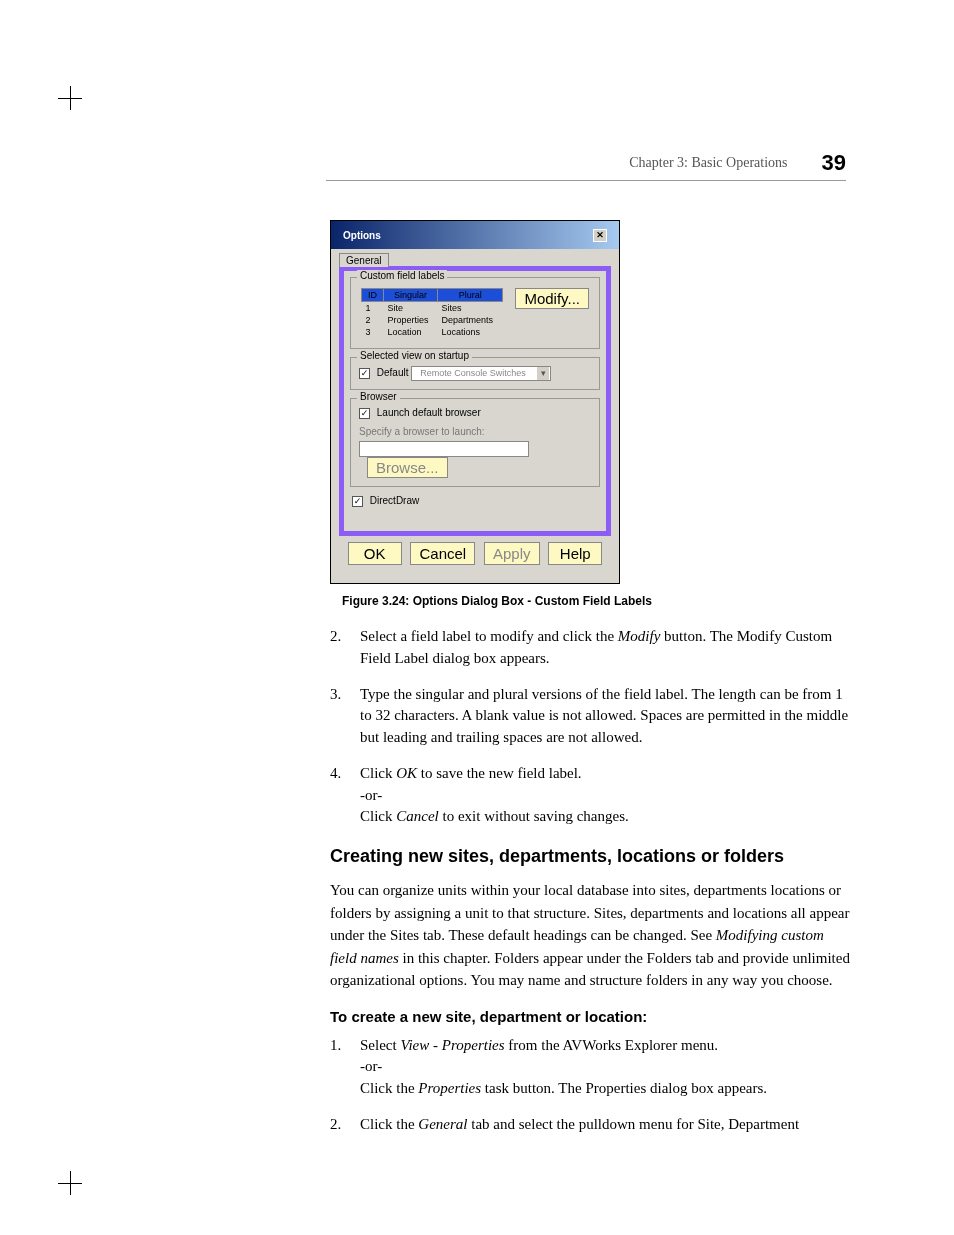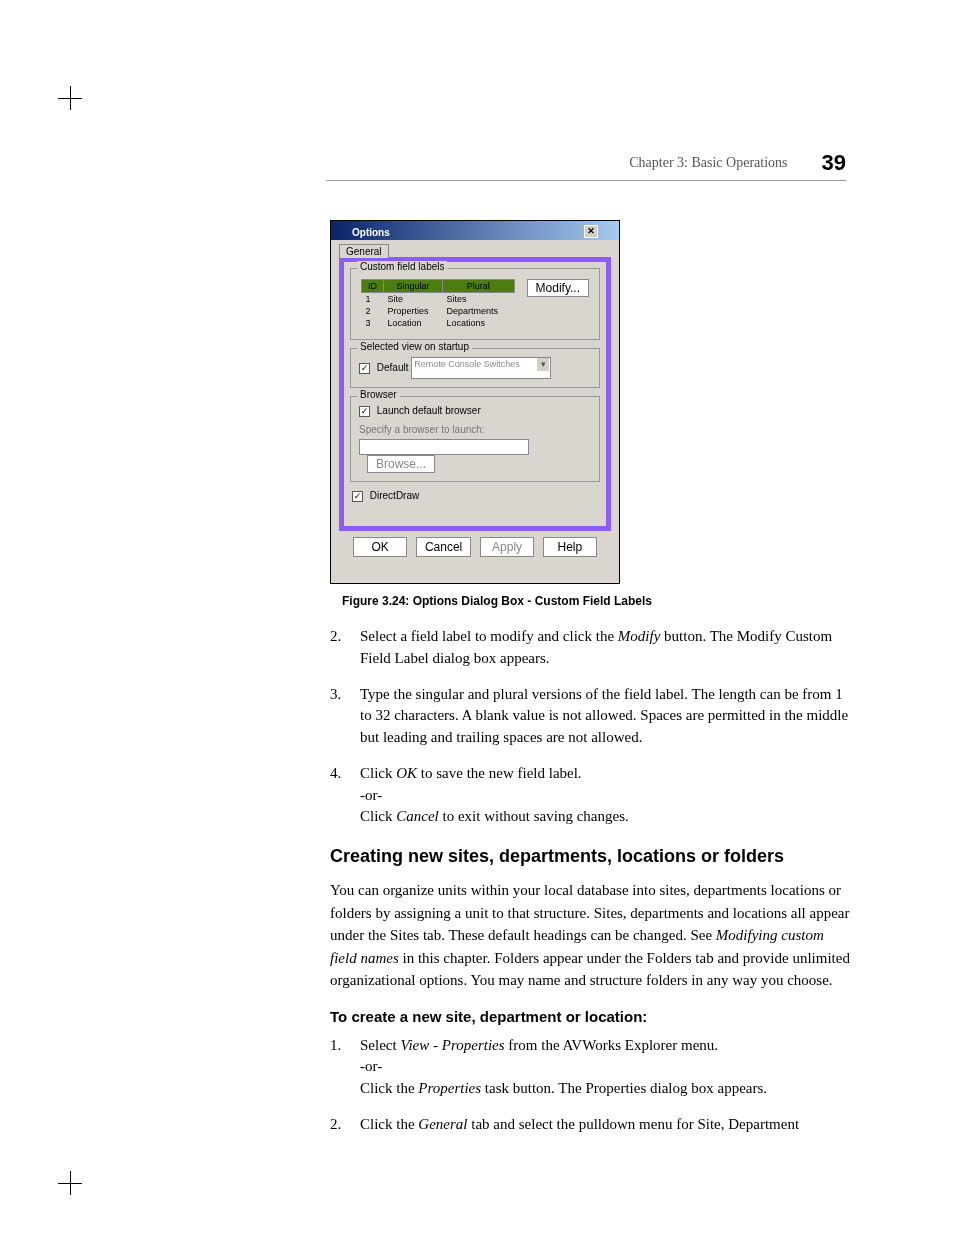--- a/index.html
+++ b/index.html
@@ -10,33 +10,33 @@
   .crop-tl::after { content: ""; position: absolute; top: 0; left: 12px; width: 1px; height: 24px; background: #000; }
   .crop-bl { position: absolute; bottom: 40px; left: 58px; width: 24px; height: 24px; }
   .crop-bl::before { content: ""; position: absolute; top: 12px; left: 0; width: 24px; height: 1px; background: #000; }
   .crop-bl::after { content: ""; position: absolute; top: 0; left: 12px; width: 1px; height: 24px; background: #000; }
   .header { position: absolute; top: 150px; right: 108px; text-align: right; font-family: Georgia, serif; }
   .chapter-title { display: inline; font-size: 14px; color: #555; margin-right: 30px; }
   .page-number { display: inline; font-size: 22px; font-weight: bold; font-family: Arial, Helvetica, sans-serif; color: #000; vertical-align: middle; }
   .header-rule { position: absolute; top: 180px; right: 108px; width: 520px; height: 1px; background: #999; }
   .content { position: absolute; top: 220px; left: 330px; width: 520px; }
   .dialog-img { width: 290px; height: 364px; background: #d8d6cf; border: 1px solid #000; position: relative; font-family: 'MS Sans Serif', Tahoma, Arial, sans-serif; font-size: 10px; color: #000; }
-  .dlg-titlebar { height: 19px; background: linear-gradient(to right, #0a246a, #a6caf0); color: #fff; font-weight: bold; padding: 2px 21px; font-size: 10px; display: flex; align-items: flex-end; justify-content: space-between; }
+  .dlg-titlebar { height: 28px; background: linear-gradient(to right, #0a246a, #a6caf0); color: #fff; font-weight: bold; padding: 2px 12px; font-size: 10px; display: flex; align-items: center; justify-content: space-between; }
   .dlg-close { width: 14px; height: 13px; background: #d4d0c8; border: 1px solid #fff; color: #000; font-size: 9px; text-align: center; line-height: 10px; font-family: Arial; }
   .dlg-body { padding: 4px 8px 8px 8px; }
   .dlg-tab { display: inline-block; border: 1px solid #888; border-bottom: none; padding: 1px 6px; background: #d8d6cf; font-size: 10px; }
   .dlg-tab-area { border: 5px solid #8b5cf6; background: #d8d6cf; padding: 6px; margin-top: -1px; }
   .group { border: 1px solid #999; padding: 8px 8px 8px 8px; margin-bottom: 8px; position: relative; }
   .group-title { position: absolute; top: -8px; left: 6px; background: #d8d6cf; padding: 0 3px; font-size: 10px; }
   .fl-table { width: 100%; border-collapse: collapse; }
-  .fl-table th { border: 1px solid #888; background: #4d7c0f; font-weight: normal; font-size: 9px; padding: 1px 4px; text-align: center; }
+  .fl-table th { border: 1px solid #888; background: #1d4ed8; font-weight: normal; font-size: 9px; padding: 1px 4px; text-align: center; }
   .fl-table td { font-size: 9px; padding: 1px 4px; }
-  .btn { display: inline-block; border: 1px solid #888; background: #ffffff; padding: 1px 8px; font-size: 12px; text-align: center; min-width: 46px; }
+  .btn { display: inline-block; border: 1px solid #888; background: #fef9c3; padding: 1px 8px; font-size: 15px; text-align: center; min-width: 46px; }
   .btn-disabled { color: #888; }
-  .dropdown { display: inline-block; border: 1px solid #888; background: #fff; color: #888; font-size: 9px; padding: 0 2px; width: 140px; height: 22px; line-height: 13px; vertical-align: middle; position: relative; }
+  .dropdown { display: inline-block; border: 1px solid #888; background: #fff; color: #888; font-size: 9px; padding: 0 8px; width: 140px; height: 15px; line-height: 13px; vertical-align: middle; position: relative; }
   .dropdown::after { content: "▾"; position: absolute; right: 1px; top: 0; width: 12px; height: 13px; background: #d4d0c8; text-align: center; color: #555; font-size: 9px; line-height: 13px; }
   .textbox { border: 1px solid #888; background: #fff; height: 16px; width: 170px; display: inline-block; vertical-align: middle; }
   .chk { display: inline-block; width: 11px; height: 11px; border: 1px solid #555; background: #fff; vertical-align: middle; margin-right: 4px; line-height: 9px; text-align: center; font-size: 9px; }
   .dlg-buttons { text-align: center; margin-top: 6px; }
   .dlg-buttons .btn { margin: 0 3px; min-width: 54px; padding: 2px 8px; }
   .fig-caption { font-family: Arial, Helvetica, sans-serif; font-weight: bold; font-size: 12px; margin: 10px 0 18px 12px; }
   ol.steps { list-style: none; padding: 0; margin: 0 0 18px 0; }
   ol.steps li { display: flex; margin-bottom: 14px; font-size: 15px; line-height: 1.45; }
   ol.steps li .num { width: 30px; flex-shrink: 0; }
   ol.steps li .txt { flex: 1; }

